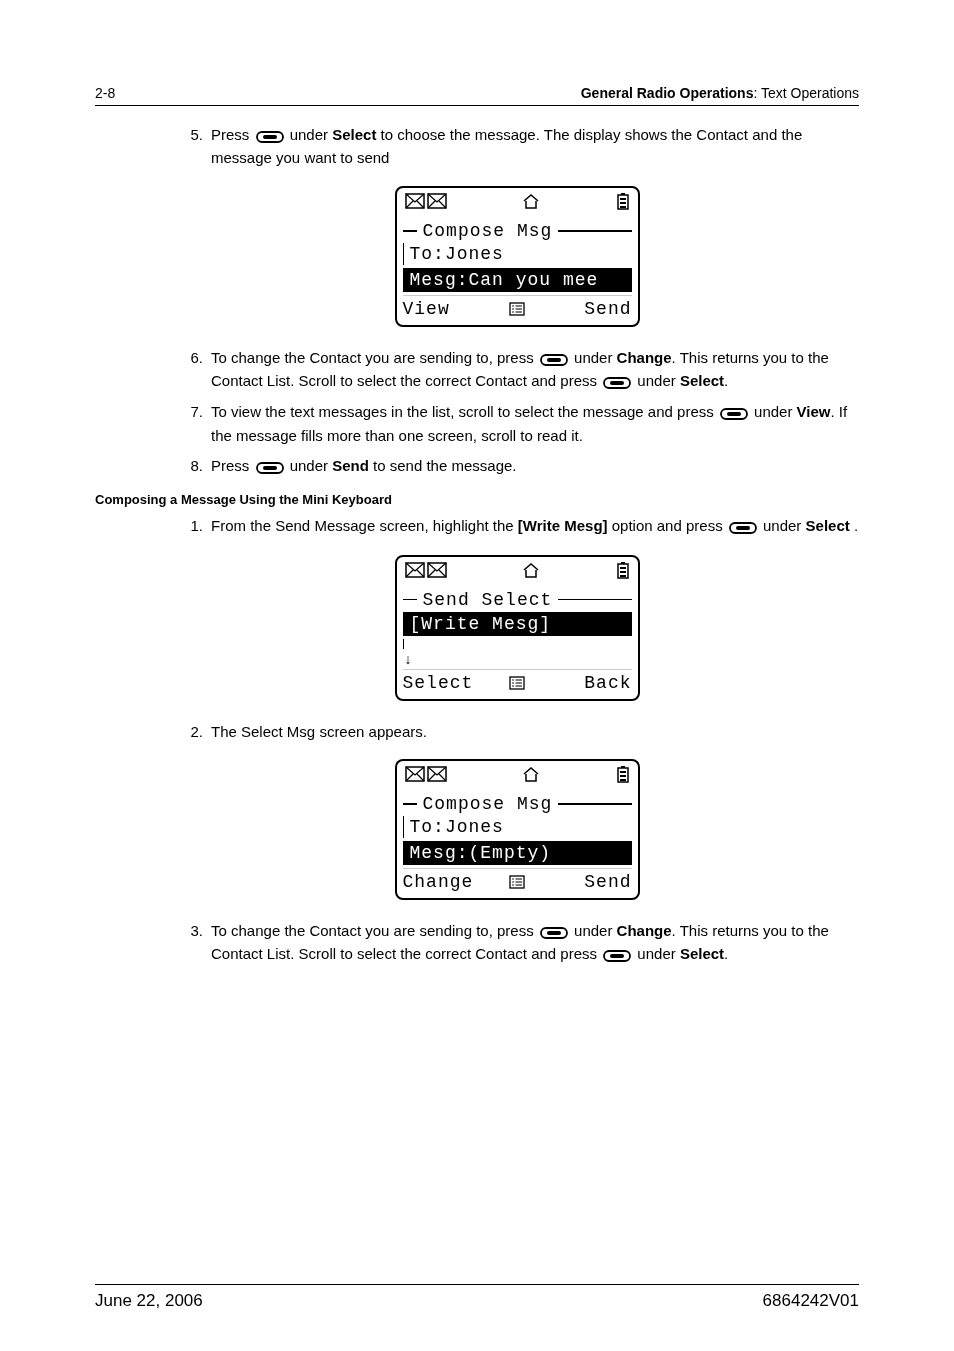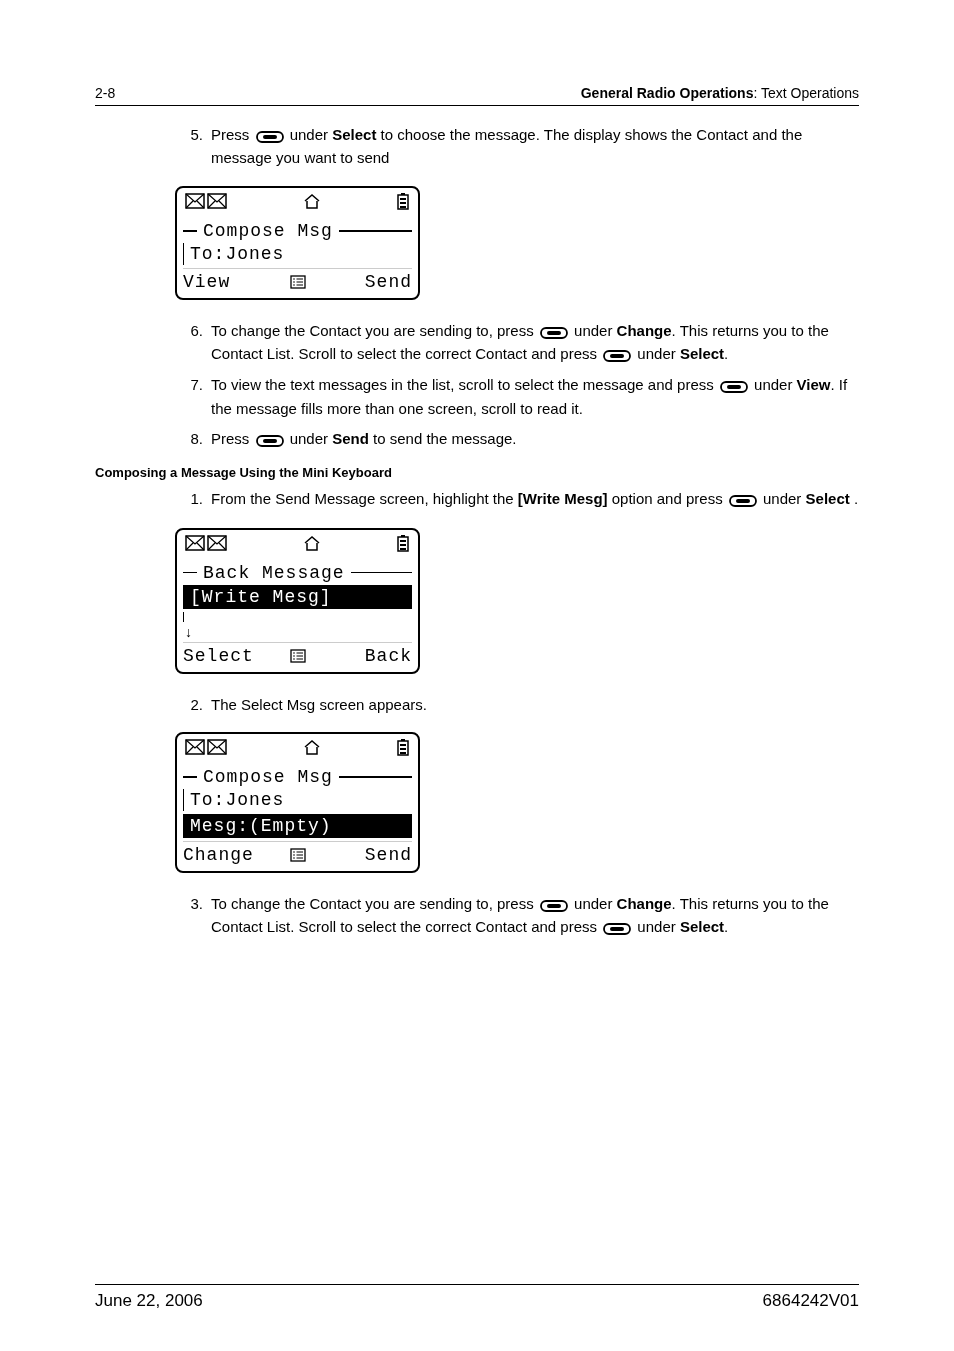--- a/index.html
+++ b/index.html
@@ -60,20 +60,21 @@
     font-weight: bold;
     margin: 14px 0 8px 0;
     margin-left: -80px;
   }
   .intro {
     margin: 8px 0 8px -24px;
     line-height: 1.5;
   }
   .lcd-wrap {
     display: flex;
+    justify-content: center;
     margin: 16px 0 20px 0;
   }
   
   .lcd {
     width: 245px;
     border: 2px solid #000;
     border-radius: 8px;
     padding: 4px 6px 6px 6px;
     font-family: "Courier New", monospace;
     font-size: 18px;
@@ -190,20 +191,21 @@
                 <rect x="4" y="10" width="6" height="2" fill="#000"></rect>
                 <rect x="4" y="14" width="6" height="2" fill="#000"></rect>
               </svg></span>
         </div>
         <div class="legend-row">
           <div class="line" style="max-width:14px;"></div>
           <div class="txt">Compose Msg</div>
           <div class="line"></div>
         </div>
         <div class="left-border-row">To:Jones</div>
+        <div class="highlight">Mesg:Can you mee</div>
         <div class="softkeys">
           <span class="sk-left">View</span>
           <span class="sk-mid sk-icon">
               <svg width="16" height="14">
                 <rect x="1" y="1" width="14" height="12" fill="none" stroke="#000" stroke-width="1.3"></rect>
                 <circle cx="4" cy="4" r="0.8" fill="#000"></circle>
                 <line x1="6.5" y1="4" x2="13" y2="4" stroke="#000" stroke-width="1"></line>
                 <circle cx="4" cy="7" r="0.8" fill="#000"></circle>
                 <line x1="6.5" y1="7" x2="13" y2="7" stroke="#000" stroke-width="1"></line>
                 <circle cx="4" cy="10" r="0.8" fill="#000"></circle>
@@ -275,21 +277,21 @@
           <span><svg width="14" height="18">
                 <rect x="2" y="3" width="10" height="14" fill="none" stroke="#000" stroke-width="1.5"></rect>
                 <rect x="5" y="1" width="4" height="2" fill="#000"></rect>
                 <rect x="4" y="6" width="6" height="2" fill="#000"></rect>
                 <rect x="4" y="10" width="6" height="2" fill="#000"></rect>
                 <rect x="4" y="14" width="6" height="2" fill="#000"></rect>
               </svg></span>
         </div>
         <div class="legend-row">
           <div class="line" style="max-width:14px;"></div>
-          <div class="txt">Back Message</div>
+          <div class="txt">Send Select</div>
           <div class="line"></div>
         </div>
         <div class="highlight" style="border-left:1.5px solid #000;">[Write Mesg]</div>
         <div style="border-left:1.5px solid #000; height:10px; margin-bottom:2px;"></div>
         <div class="arrow-down" style="padding-left:2px;">↓</div>
         <div class="softkeys">
           <span class="sk-left">Select</span>
           <span class="sk-mid sk-icon">
               <svg width="16" height="14">
                 <rect x="1" y="1" width="14" height="12" fill="none" stroke="#000" stroke-width="1.3"></rect>

